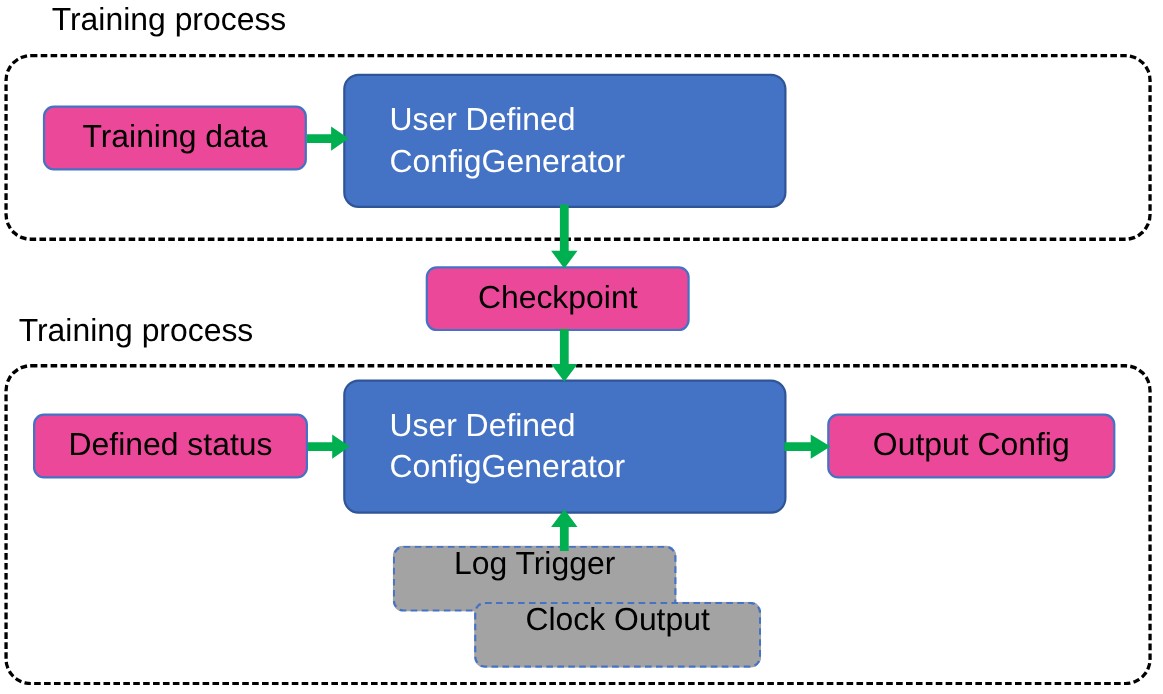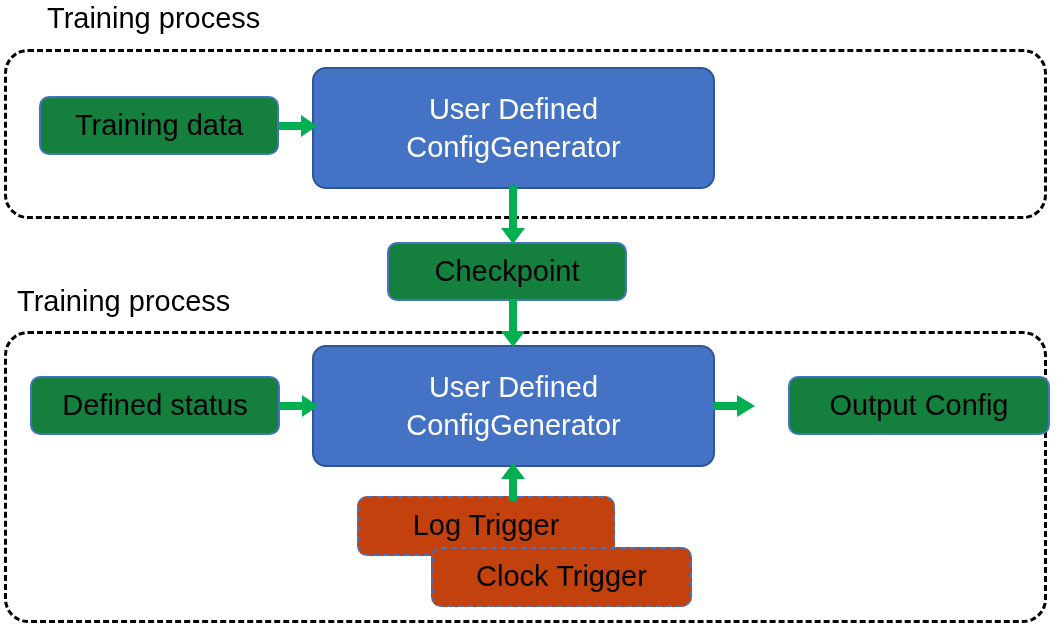--- a/index.html
+++ b/index.html
@@ -43,70 +43,70 @@
     background: transparent;
     box-sizing: border-box;
   }
   #training-container  { left: 4px;  top: 49px;  width: 1043px; height: 170px; }
   #inference-container { left: 4px;  top: 331px; width: 1043px; height: 292px; }
 
   
   .plain-box {
     position: absolute;
     box-sizing: border-box;
-    background: #15803d;
+    background: #ec4899;
     border: 2px solid #4472C4;
     border-radius: 10px;
     display: flex;
     align-items: center;
     justify-content: center;
     color: #000000;
     font-size: 29px;
     line-height: 1.1;
     white-space: nowrap;
   }
   #training-data-box { left: 39px;  top: 96px;  width: 240px; height: 59px; }
   #checkpoint-box    { left: 387px; top: 242px; width: 240px; height: 59px; }
   #current-status-box{ left: 30px;  top: 376px; width: 250px; height: 59px; }
-  #output-config-box { left: 752px; top: 376px; width: 262px; height: 59px; margin-left: 36px; }
+  #output-config-box { left: 752px; top: 376px; width: 262px; height: 59px; }
 
   
   .trigger-box {
     position: absolute;
     box-sizing: border-box;
-    background: #c2410c;
+    background: #a3a3a3;
     border: 2px dashed #4472C4;
     border-radius: 10px;
     display: flex;
-    align-items: center;
     justify-content: center;
     color: #000000;
     font-size: 29px;
     line-height: 1.1;
     white-space: nowrap;
   }
   #log-trigger-box   { left: 357px; top: 496px; width: 258px; height: 60px; z-index: 3; }
   #clock-trigger-box { left: 431px; top: 547px; width: 261px; height: 60px; z-index: 4; }
 
   
   .process-box {
     position: absolute;
     box-sizing: border-box;
     background: #4472C4;
     border: 2px solid #2F5597;
     border-radius: 14px;
     display: flex;
     flex-direction: column;
-    align-items: center;
+    align-items: flex-start;
     justify-content: center;
     color: #ffffff;
     font-size: 29px;
     line-height: 1.32;
     z-index: 5;
     white-space: nowrap;
+    padding-left: 40px;
   }
   #training-process-box  { left: 312px; top: 67px;  width: 403px; height: 122px; }
   #inference-process-box { left: 312px; top: 345px; width: 403px; height: 122px; }
 
   
   .arrow { position: absolute; z-index: 6; }
   .arrow svg { display: block; overflow: visible; }
 
   #arrow-training-data-to-proc { left: 279px; top: 112px; width: 40px; height: 28px; }
   #arrow-proc-to-checkpoint    { left: 498px; top: 186px; width: 30px; height: 60px; }
@@ -188,16 +188,16 @@
     <svg width="30" height="38" viewBox="0 0 30 38">
       <path d="M15 0 L27 16 H19 V38 H11 V16 H3 Z" fill="#00B050"></path>
     </svg>
   </div>
 
   <div class="trigger-box" id="log-trigger-box">
     <span>Log Trigger</span>
   </div>
 
   <div class="trigger-box" id="clock-trigger-box">
-    <span>Clock Trigger</span>
+    <span>Clock Output</span>
   </div>
 
 </div>
 
 </body></html>

